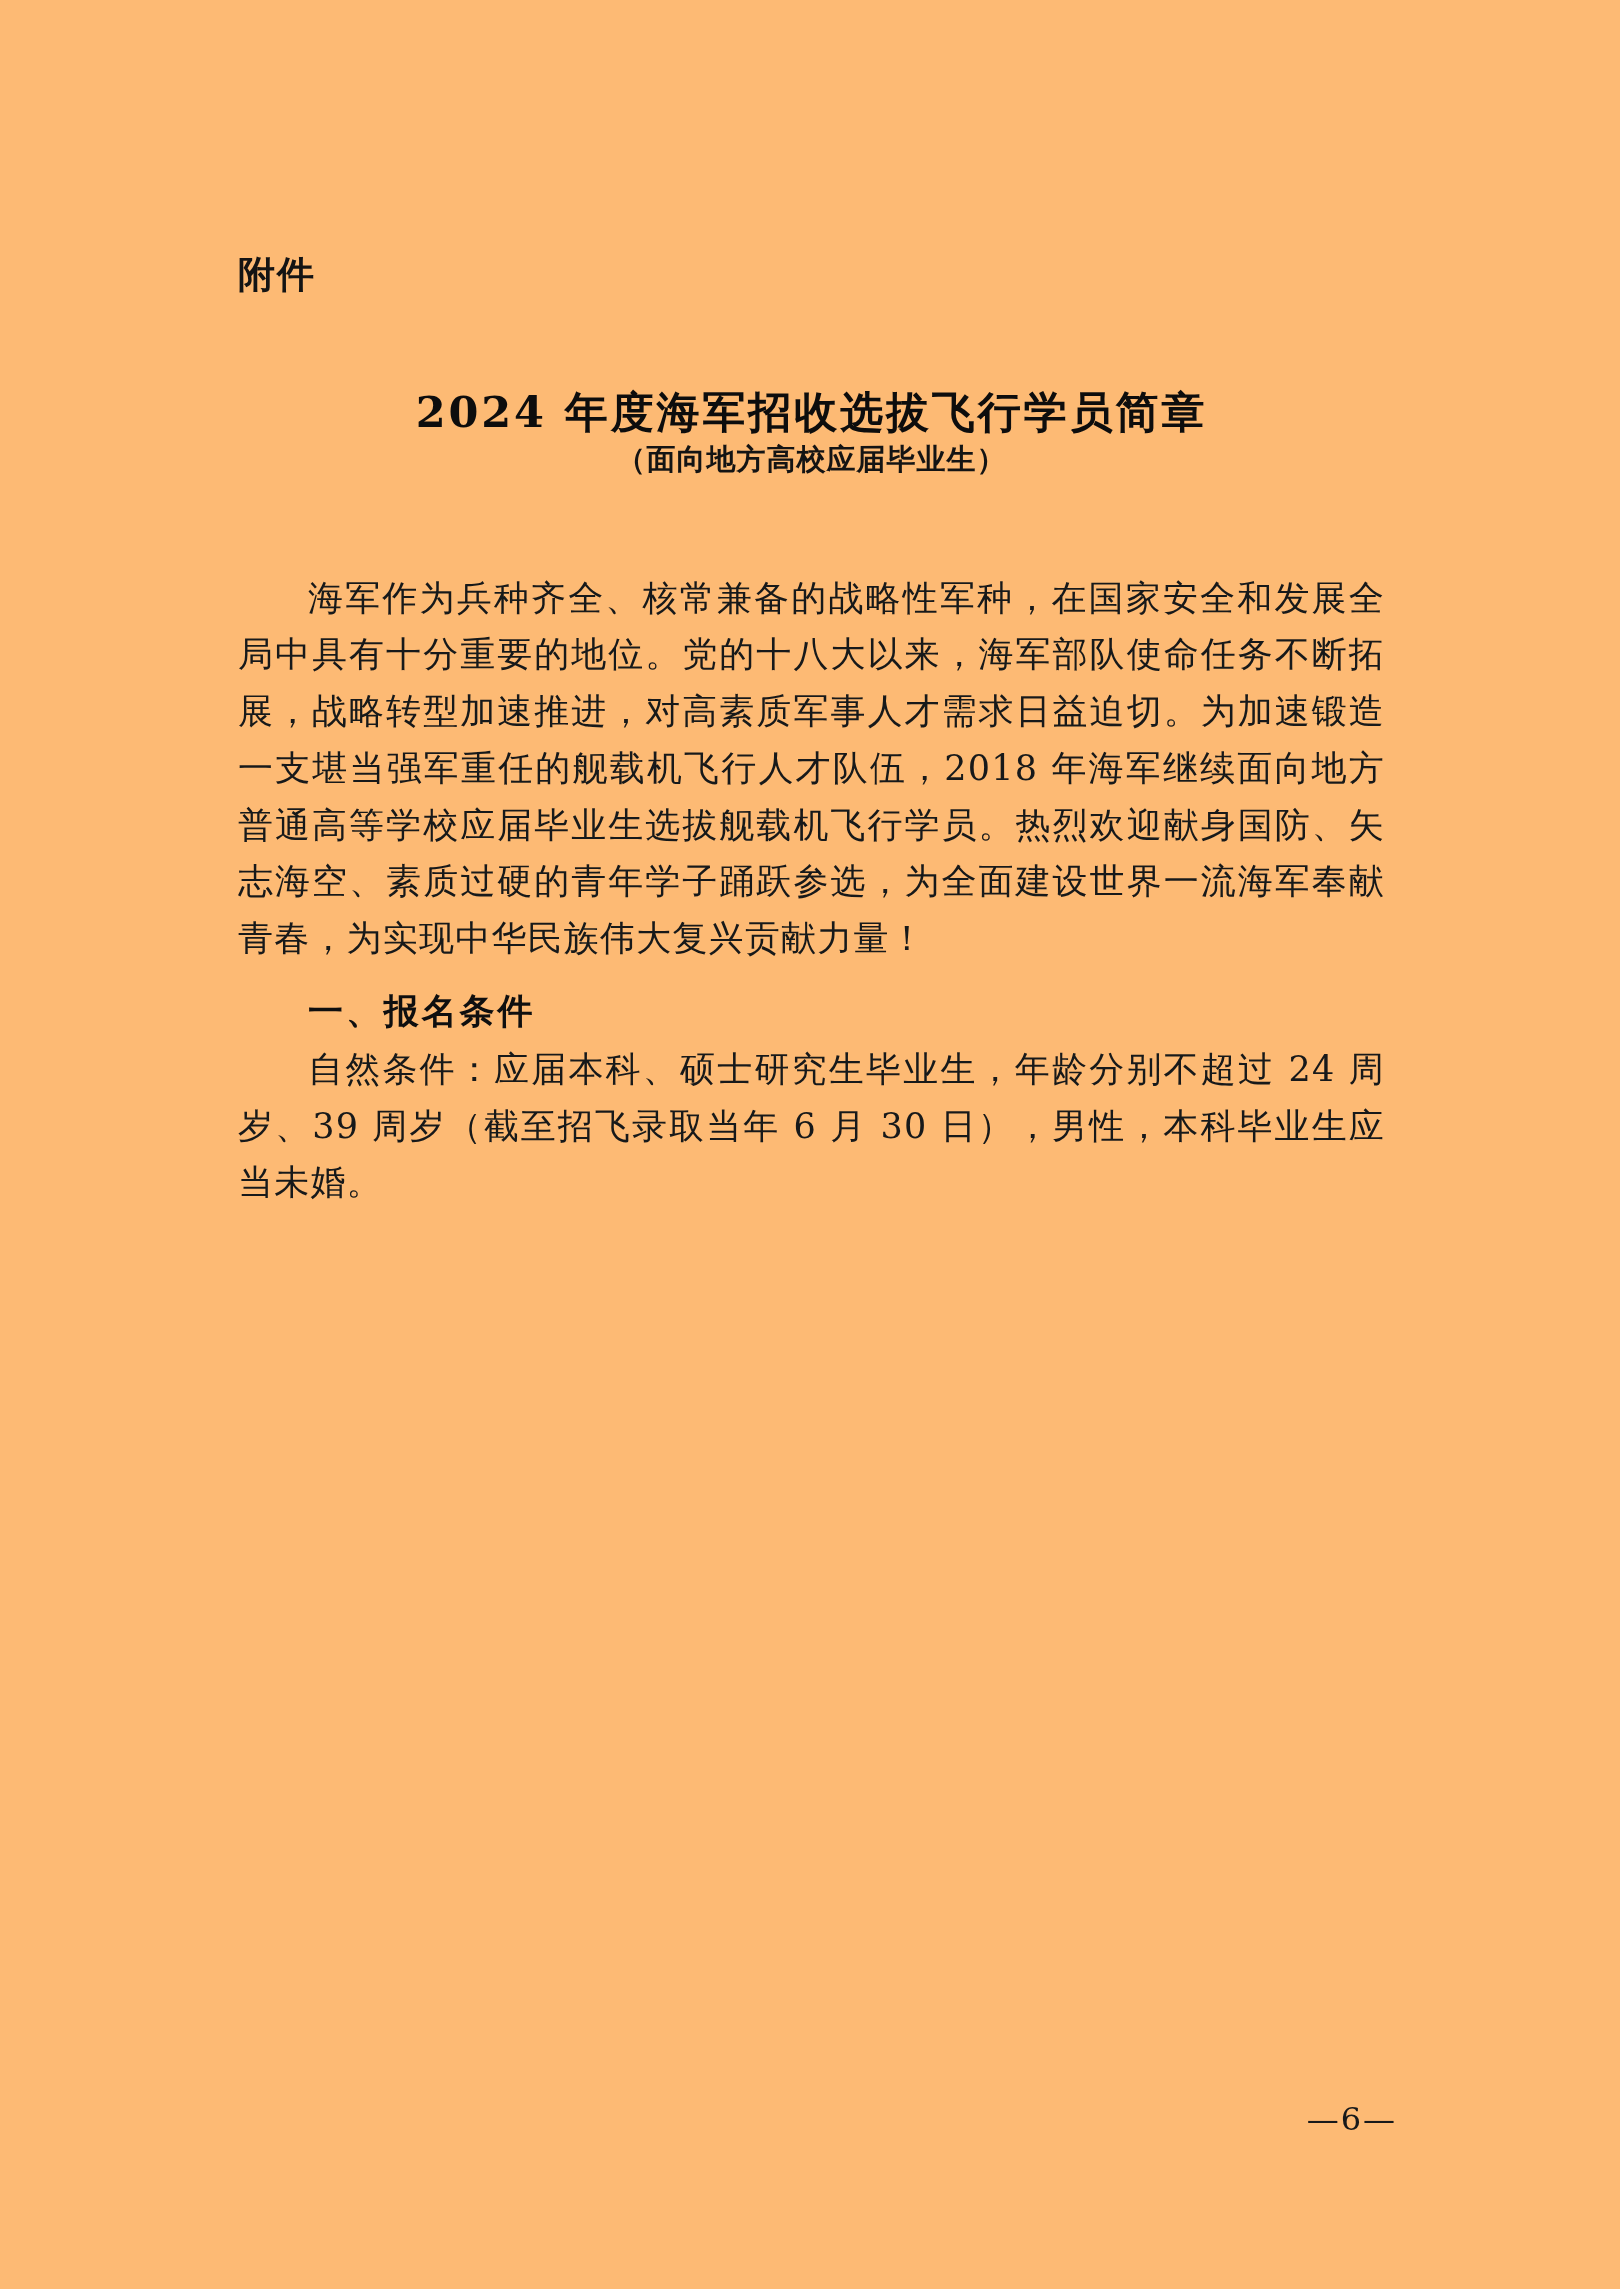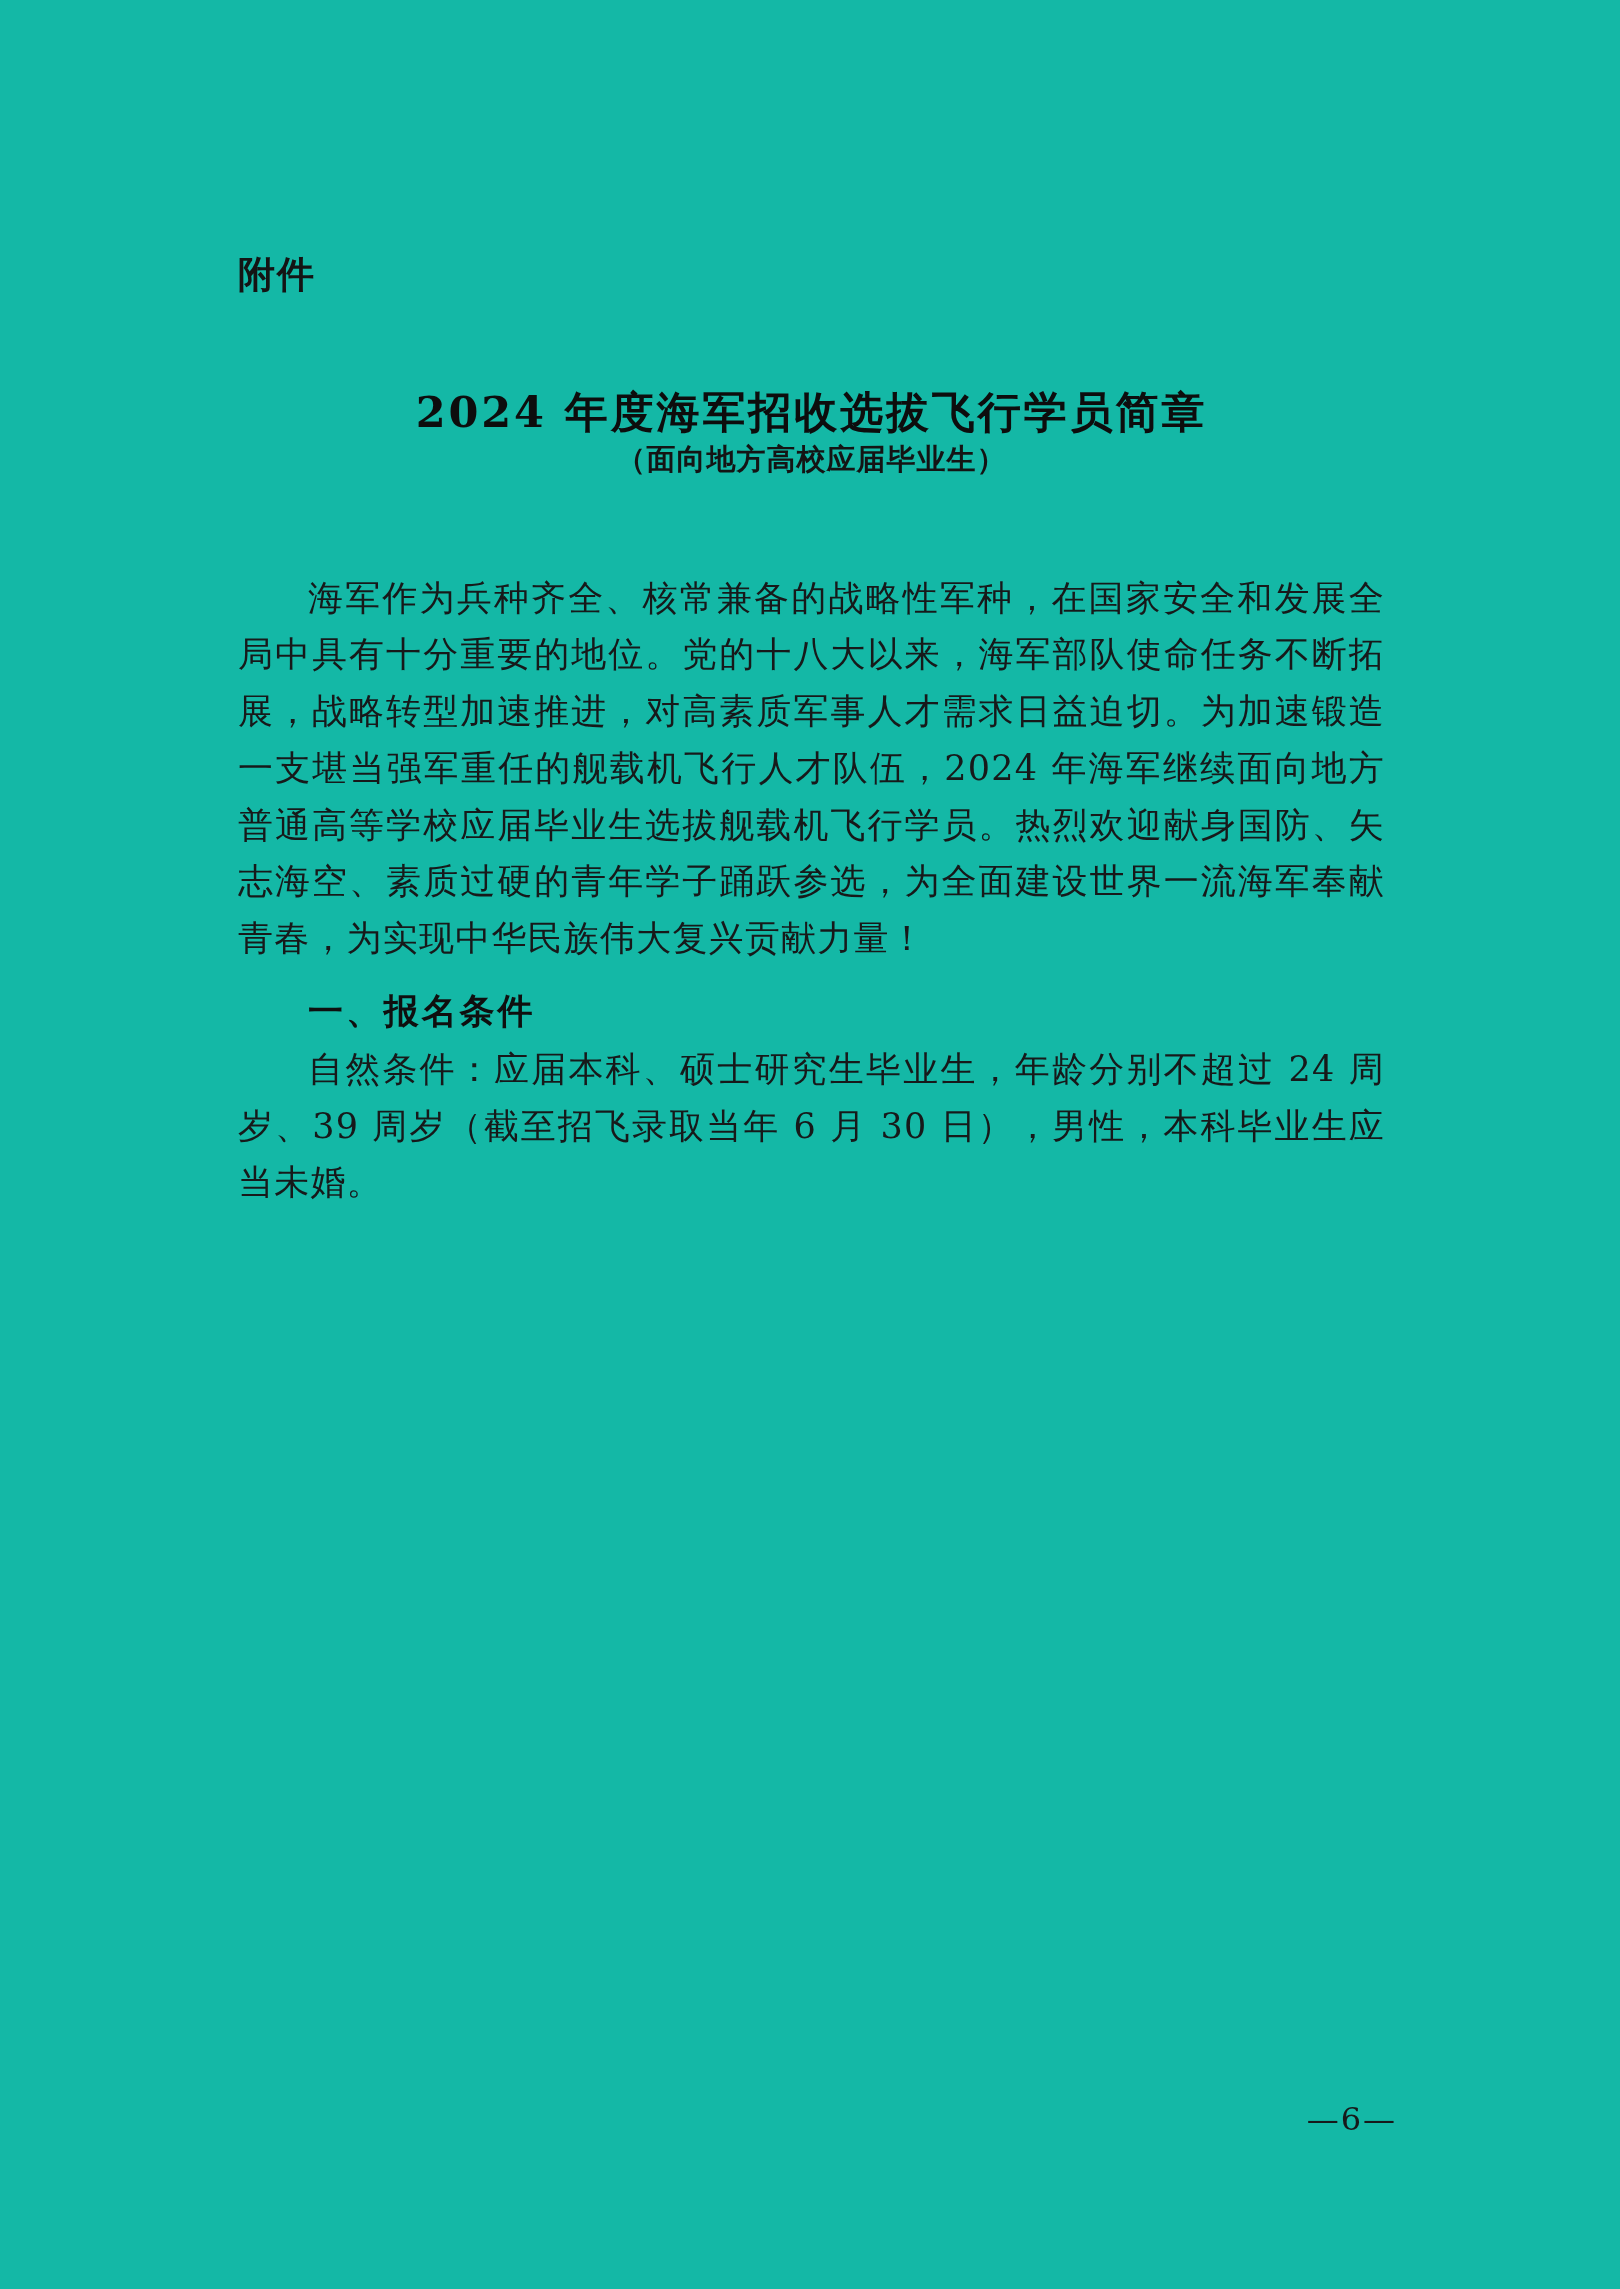--- a/index.html
+++ b/index.html
@@ -13,21 +13,21 @@
     font-family: "DejaVu Serif", "Liberation Serif", serif;
     color: #1a1a1a;
     position: relative;
     overflow: hidden;
   }
   .page {
     position: absolute;
     top: 0; left: 0;
     width: 1620px;
     height: 2290px;
-    background: #14b8a6;
+    background: #fdba74;
   }
   .content {
     position: absolute;
     left: 238px;
     top: 250px;
     width: 1147px;
   }
   .attachment-label {
     font-size: 37px;
     font-weight: 600;
@@ -85,21 +85,21 @@
 
 <div class="page">
   <div class="content">
 
     <div class="attachment-label">附件</div>
 
     <div class="doc-title">2024 年度海军招收选拔飞行学员简章</div>
 
     <div class="doc-subtitle">（面向地方高校应届毕业生）</div>
 
-    <p class="body-text">海军作为兵种齐全、核常兼备的战略性军种，在国家安全和发展全局中具有十分重要的地位。党的十八大以来，海军部队使命任务不断拓展，战略转型加速推进，对高素质军事人才需求日益迫切。为加速锻造一支堪当强军重任的舰载机飞行人才队伍，2024 年海军继续面向地方普通高等学校应届毕业生选拔舰载机飞行学员。热烈欢迎献身国防、矢志海空、素质过硬的青年学子踊跃参选，为全面建设世界一流海军奉献青春，为实现中华民族伟大复兴贡献力量！</p>
+    <p class="body-text">海军作为兵种齐全、核常兼备的战略性军种，在国家安全和发展全局中具有十分重要的地位。党的十八大以来，海军部队使命任务不断拓展，战略转型加速推进，对高素质军事人才需求日益迫切。为加速锻造一支堪当强军重任的舰载机飞行人才队伍，2018 年海军继续面向地方普通高等学校应届毕业生选拔舰载机飞行学员。热烈欢迎献身国防、矢志海空、素质过硬的青年学子踊跃参选，为全面建设世界一流海军奉献青春，为实现中华民族伟大复兴贡献力量！</p>
 
     <h2 class="section-heading">一、报名条件</h2>
 
     <p class="body-text">自然条件：应届本科、硕士研究生毕业生，年龄分别不超过 24 周岁、39 周岁（截至招飞录取当年 6 月 30 日），男性，本科毕业生应当未婚。</p>
 
 
   </div>
 
   <div class="page-number">—6—</div>
 </div>

